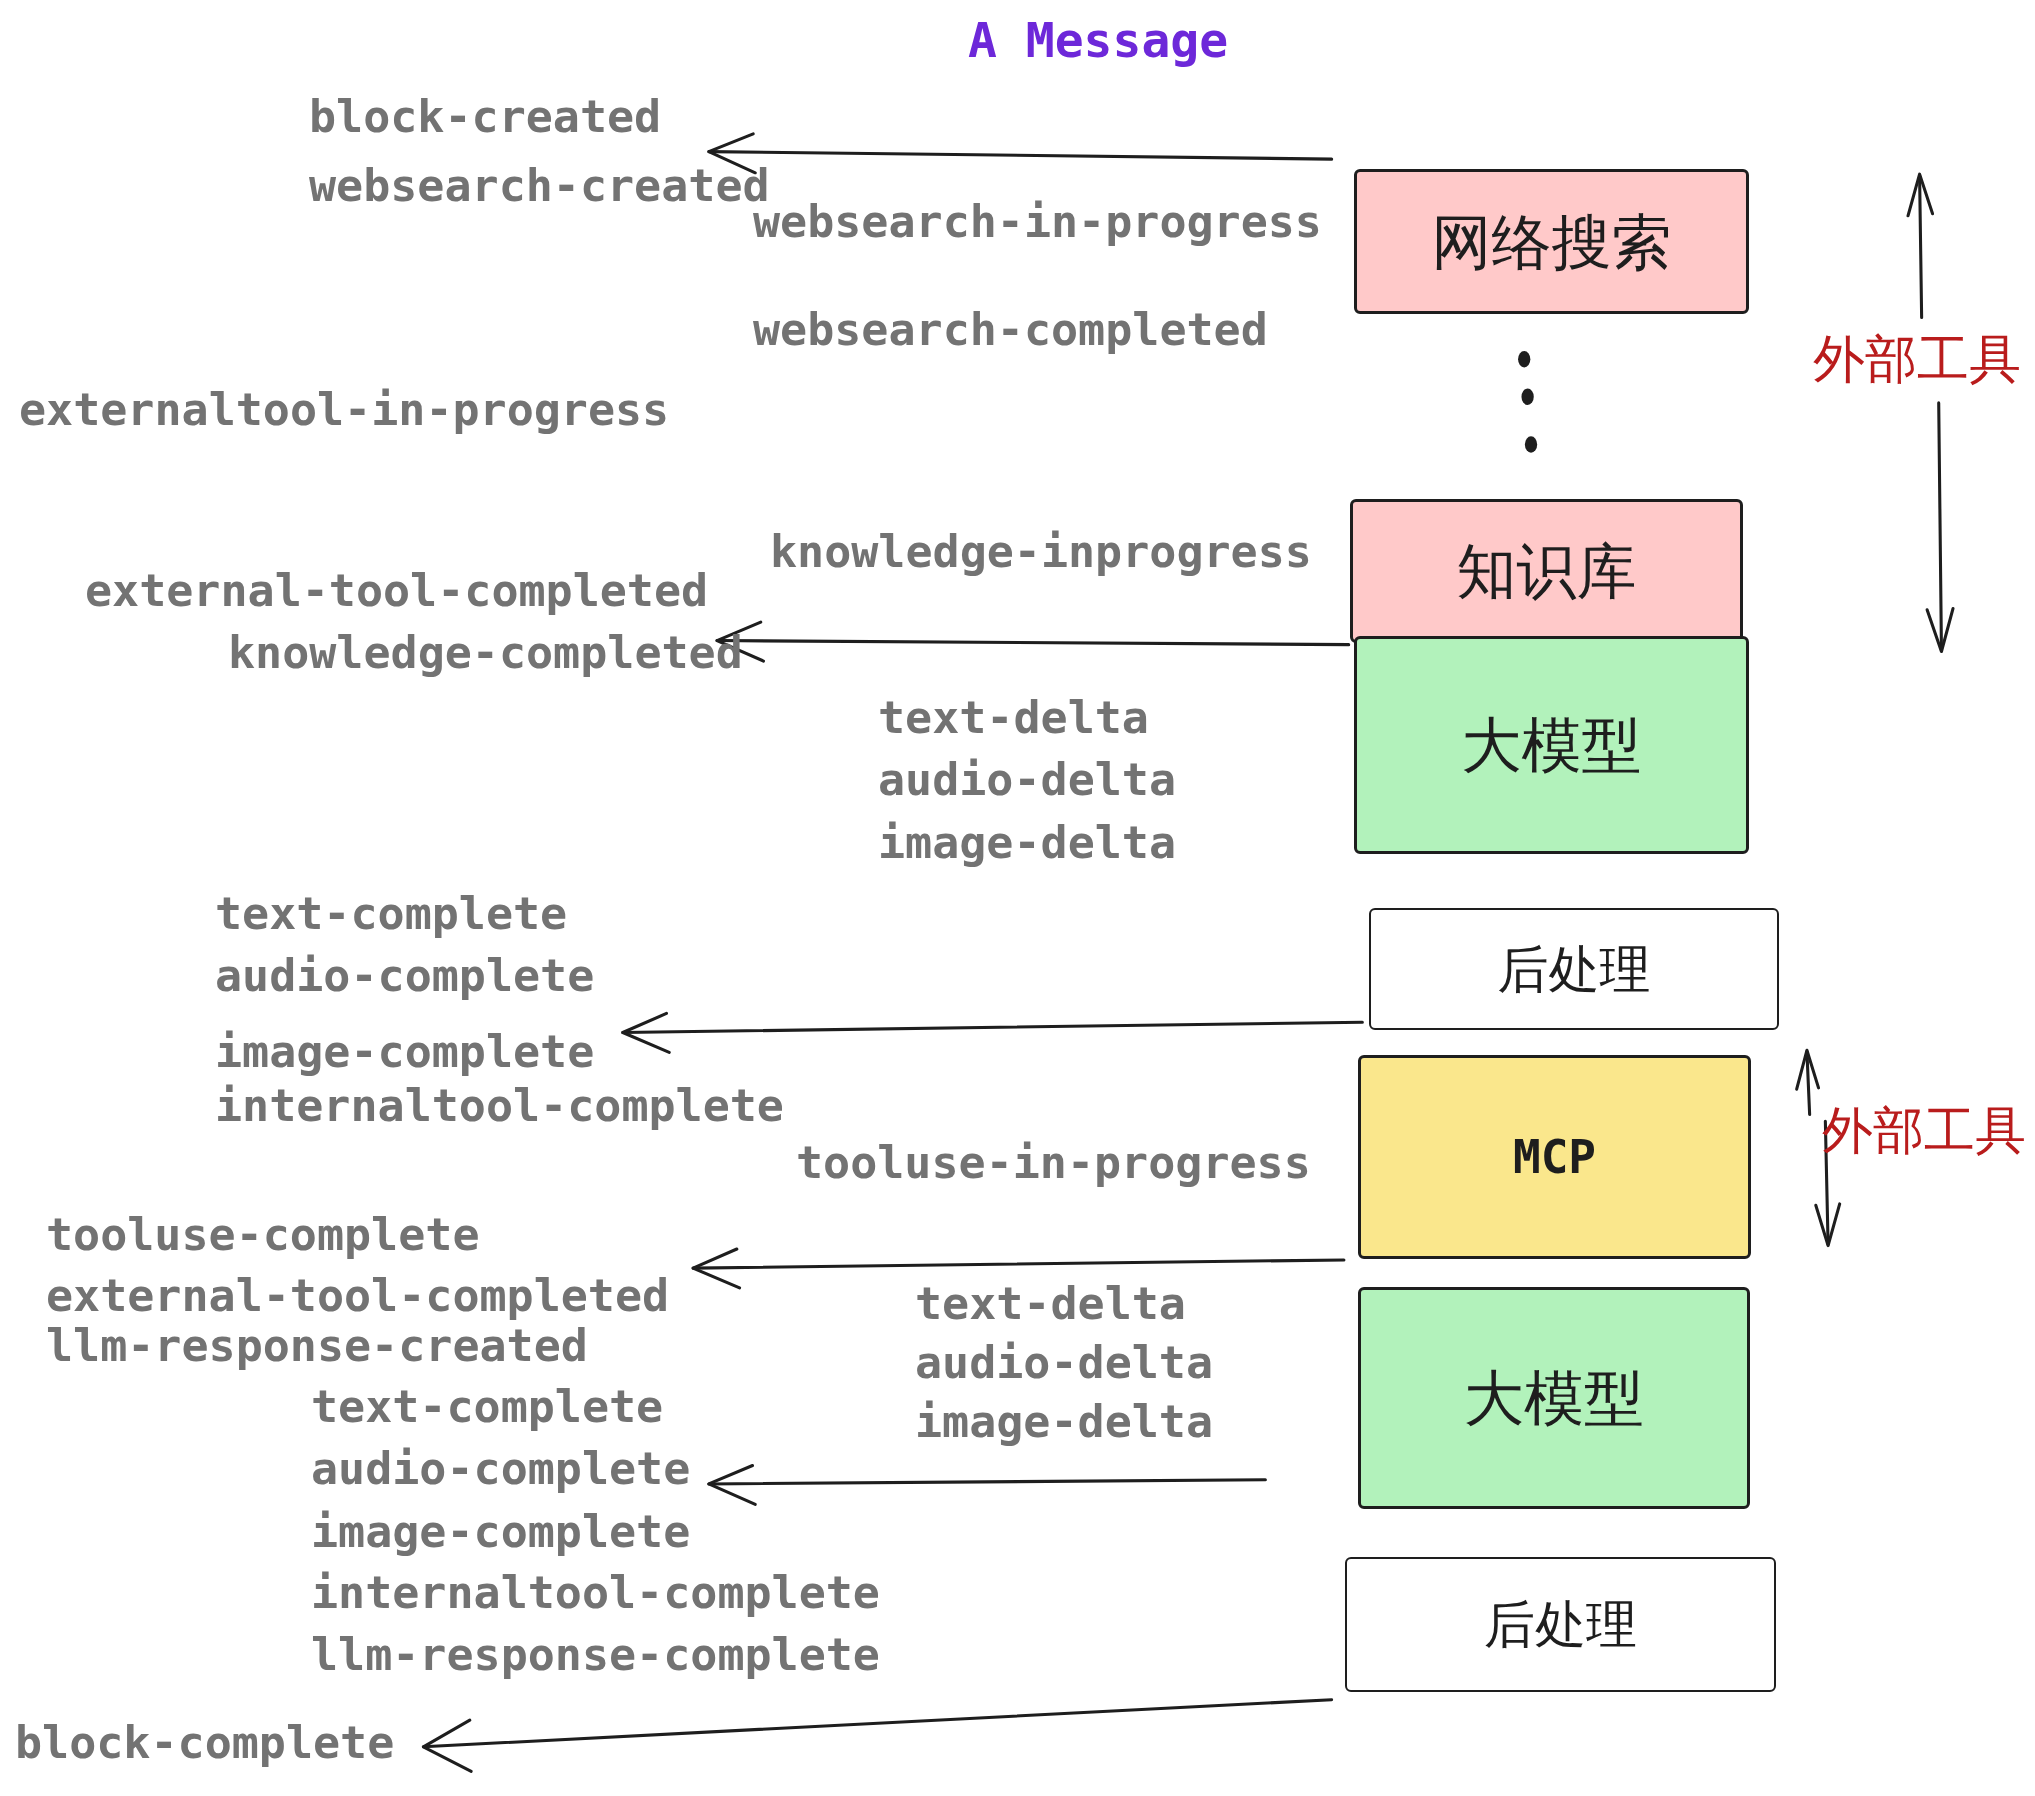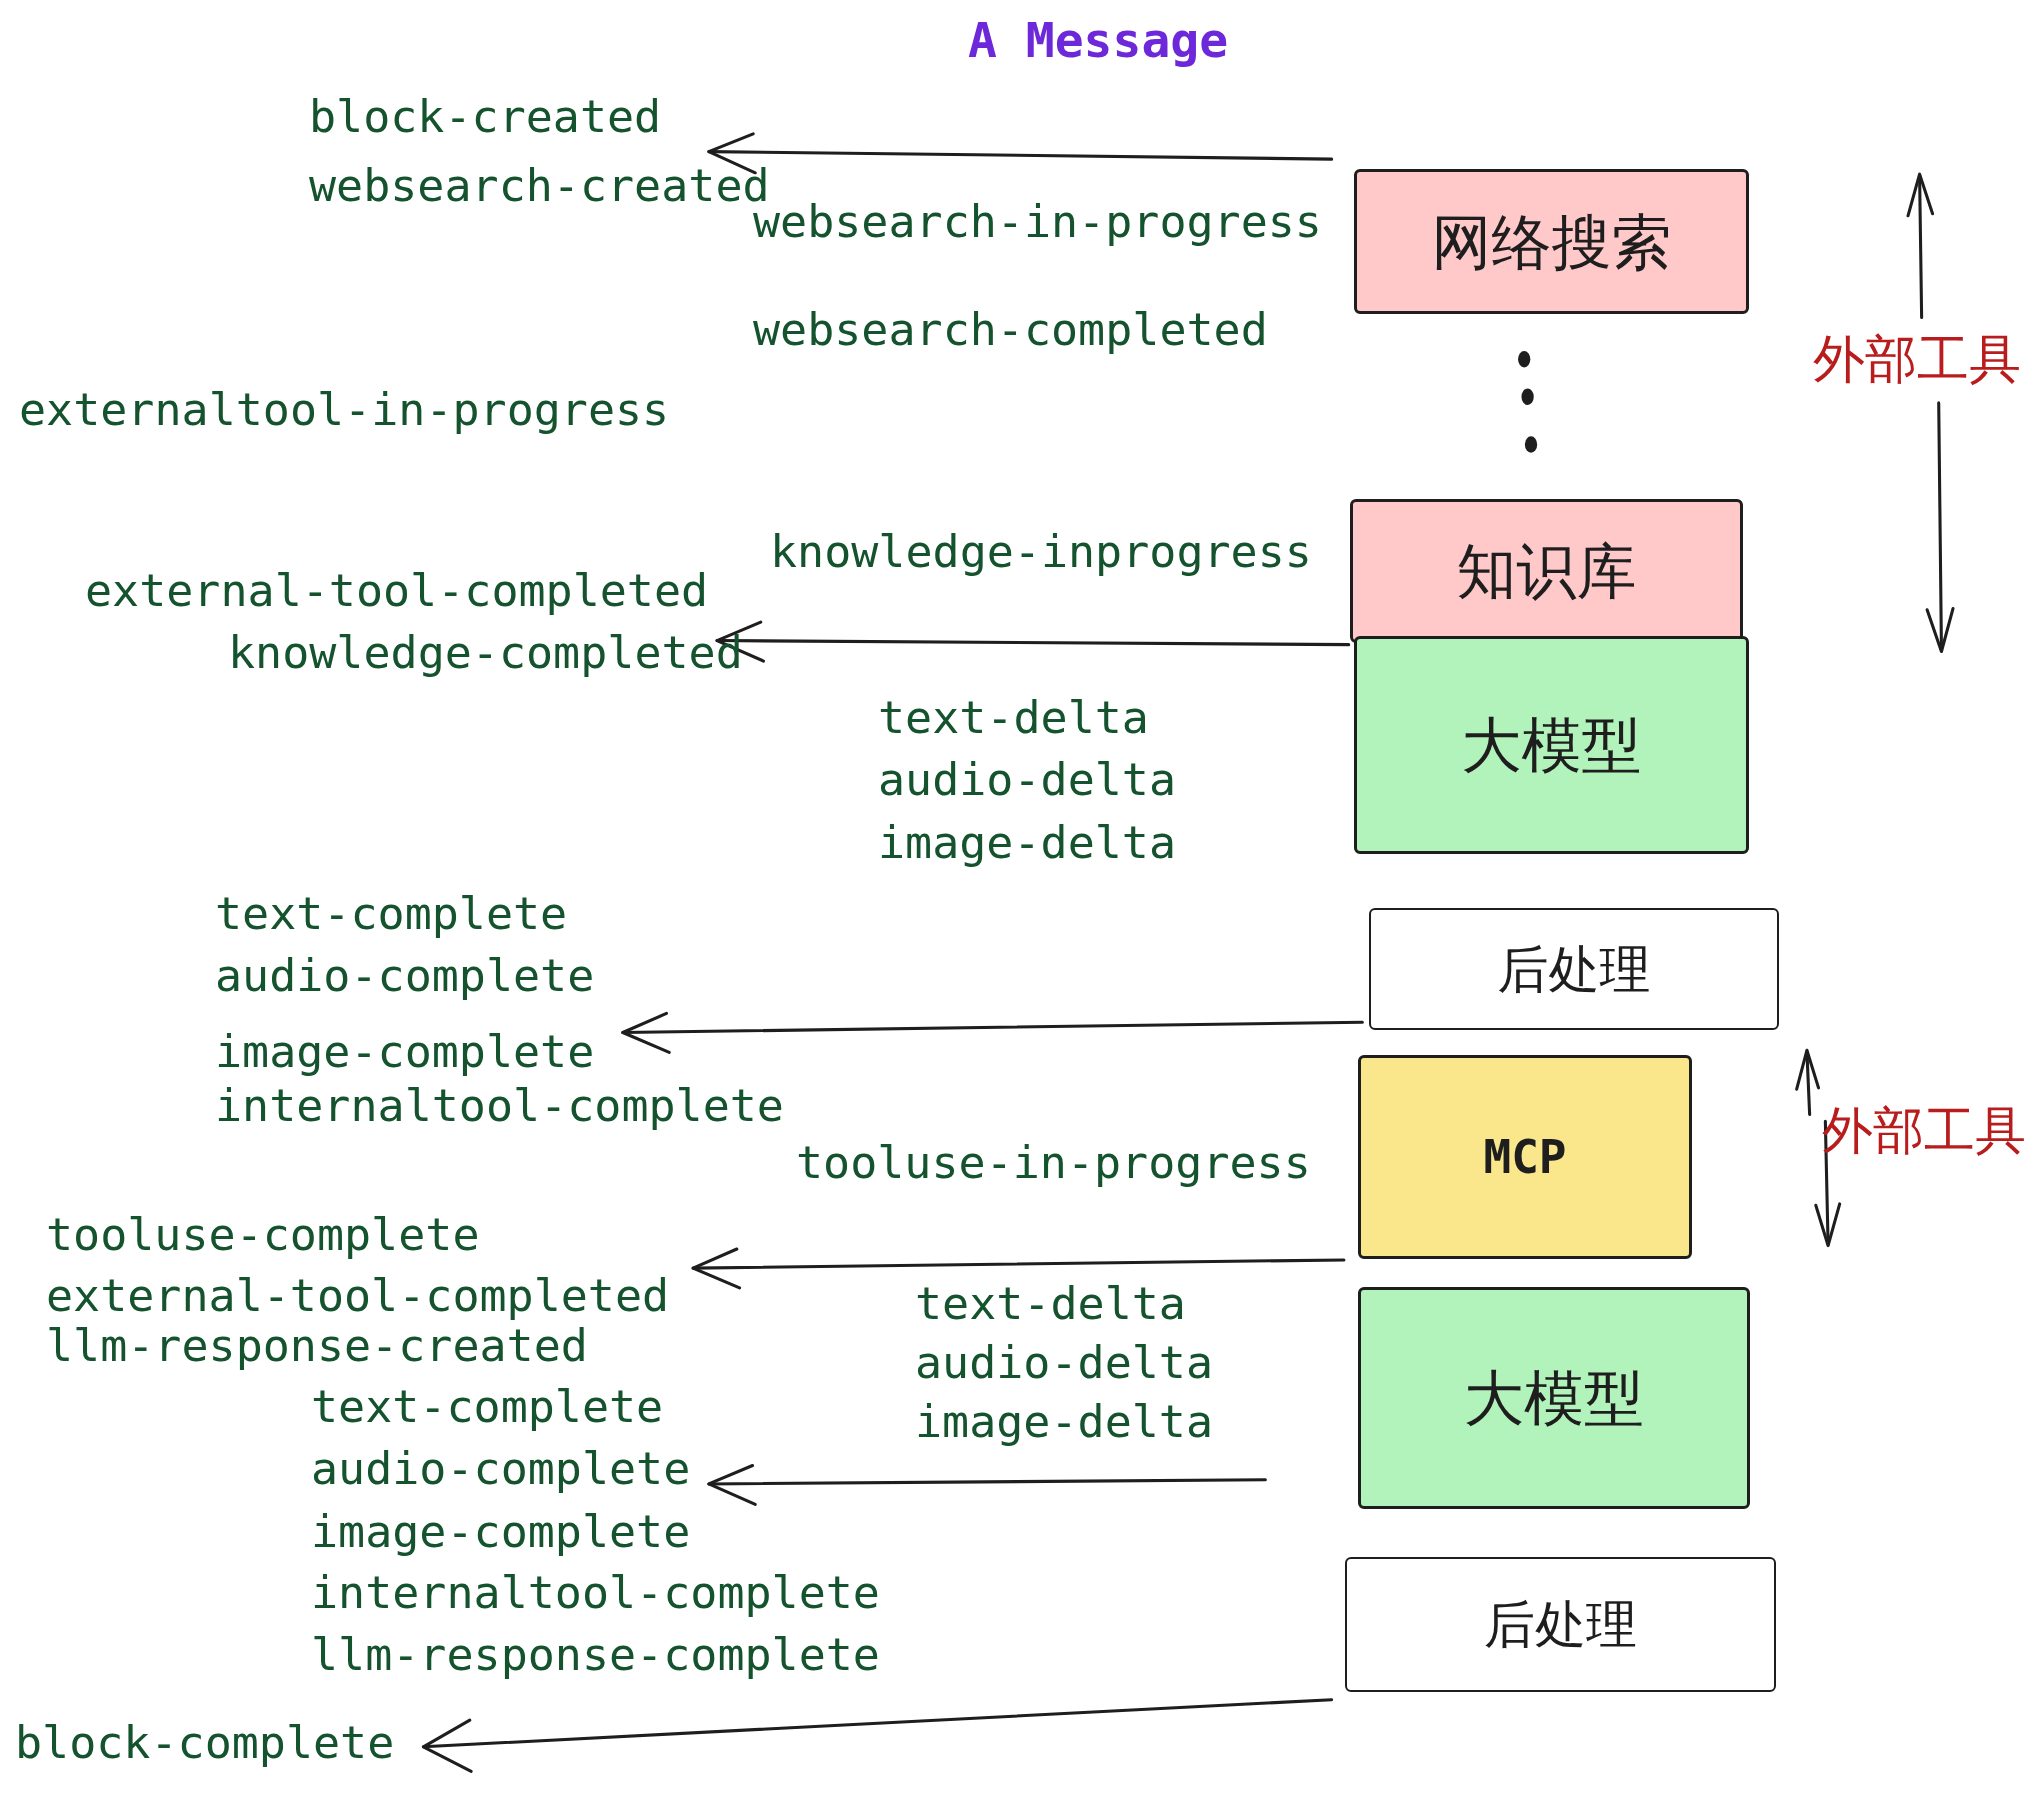--- a/index.html
+++ b/index.html
@@ -10,22 +10,22 @@
     font-family:"DejaVu Sans Mono", monospace;
     color:#1e1e1e;
     overflow:hidden;
   }
   .evt{
     position:absolute;
     font-family:"DejaVu Sans Mono", monospace;
     font-size:45px;
     line-height:1;
     white-space:nowrap;
-    color:#14532d;
-    font-weight:400;
+    color:#737373;
+    font-weight:700;
   }
   .title{
     position:absolute;
     font-family:"DejaVu Sans Mono", monospace;
     font-size:48px;
     font-weight:700;
     line-height:1;
     white-space:nowrap;
     color:#6d28d9;
   }
@@ -127,21 +127,21 @@
   </div>
 
   <div class="box cjk-lg" style="left: 1354px; top: 636px; width: 395px; height: 218px; background-color: rgb(178, 242, 187);">
     <span class="lbl">大模型</span>
   </div>
 
   <div class="box cjk-md" style="left: 1369px; top: 908px; width: 410px; height: 122px; border-width: 2.7px; background-color: rgb(255, 255, 255);">
     <span class="lbl">后处理</span>
   </div>
 
-  <div class="box mono-lbl" style="left: 1358px; top: 1055px; width: 334px; height: 204px; background-color: rgb(250, 231, 140); text-align: right;">
+  <div class="box mono-lbl" style="left: 1358px; top: 1055px; width: 393px; height: 204px; background-color: rgb(250, 231, 140); text-align: right;">
     <span class="lbl">MCP</span>
   </div>
 
   <div class="box cjk-lg" style="left: 1358px; top: 1287px; width: 392px; height: 222px; background-color: rgb(178, 242, 187);">
     <span class="lbl">大模型</span>
   </div>
 
   <div class="box cjk-md" style="left: 1345px; top: 1557px; width: 431px; height: 135px; border-width: 2.7px; background-color: rgb(255, 255, 255);">
     <span class="lbl">后处理</span>
   </div>

